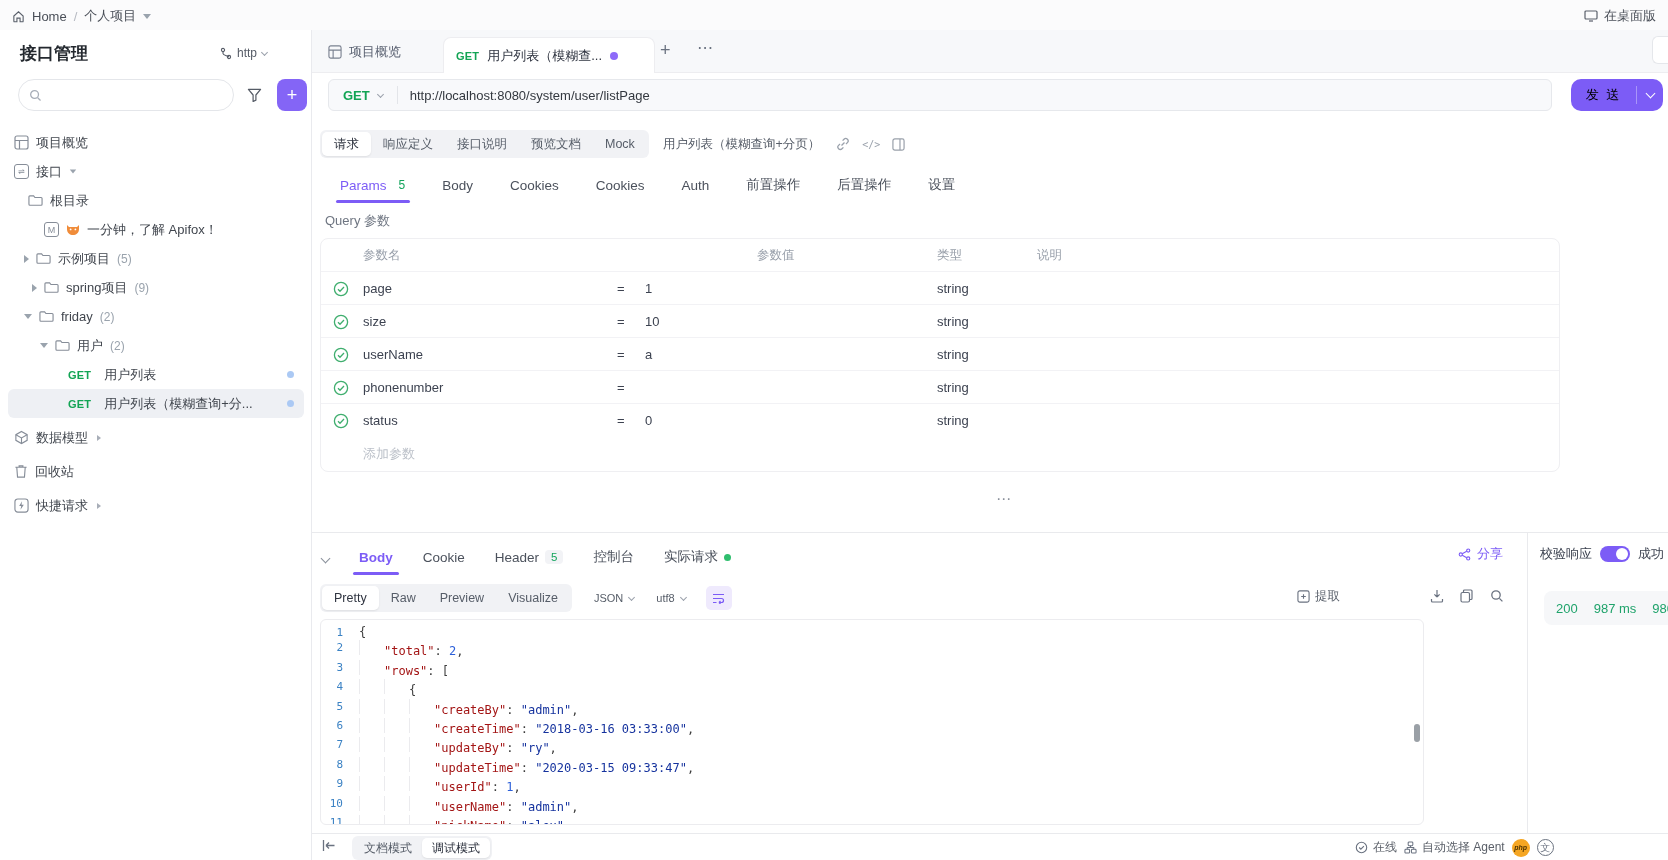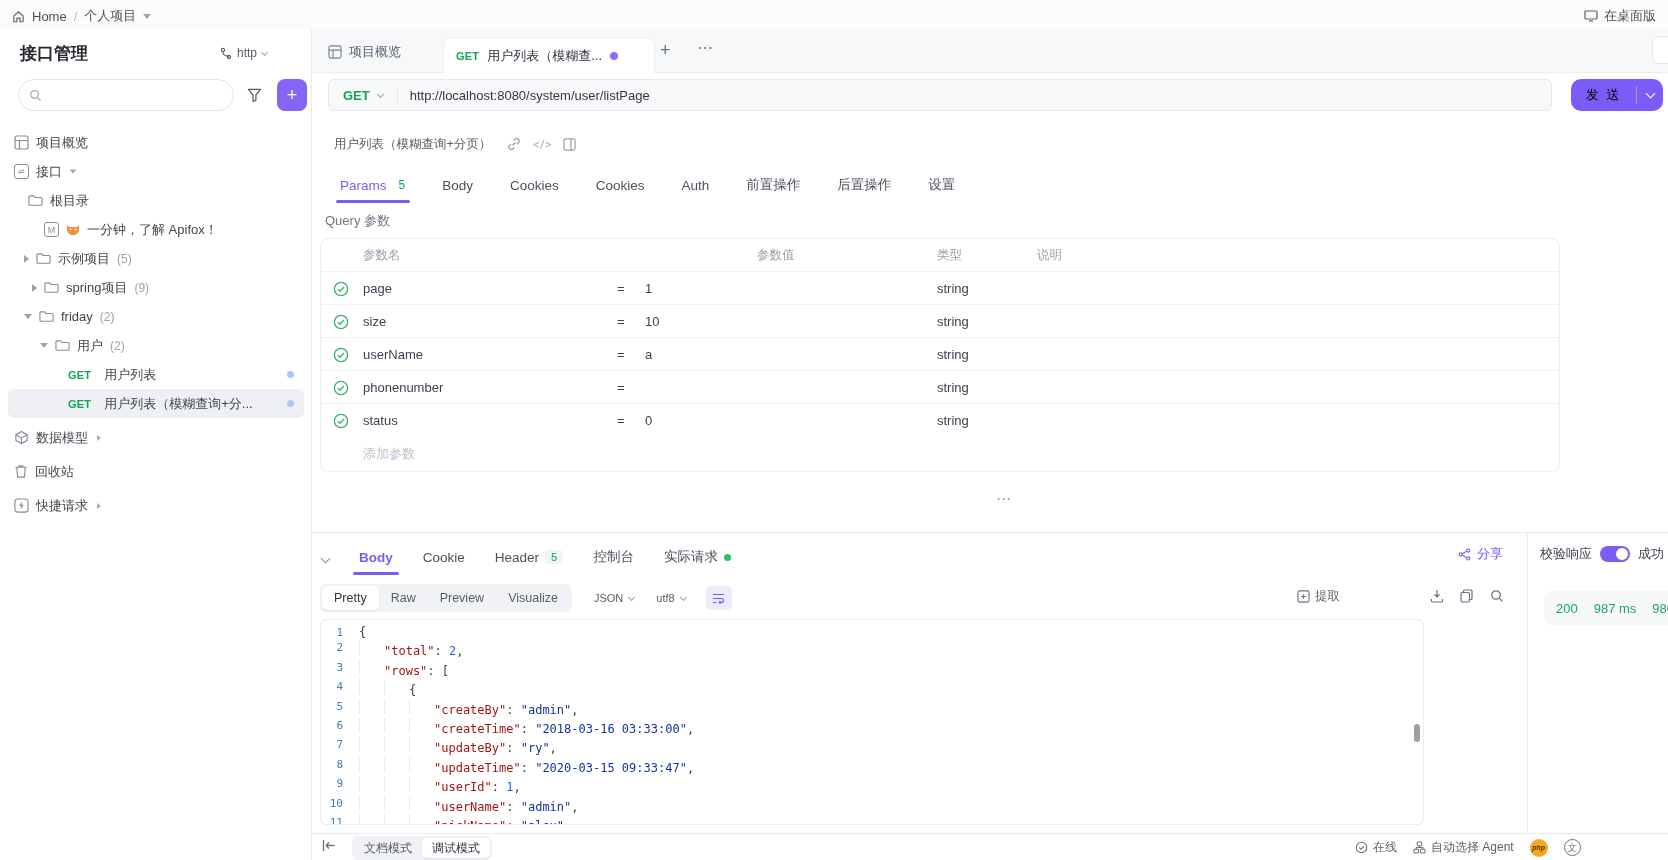--- a/index.html
+++ b/index.html
@@ -116,21 +116,21 @@
   .toggle{width:30px;height:16px;border-radius:8px;background:#7c5cf6;position:relative;flex:0 0 auto}
   .toggle .knob{position:absolute;right:2px;top:2px;width:12px;height:12px;border-radius:50%;background:#fff}
   .status-pill{position:absolute;left:16px;top:58px;width:220px;height:34px;background:#f6f7f9;border-radius:8px;
                display:flex;align-items:center;gap:16px;padding-left:12px;color:#1fa36b;font-size:13px;white-space:nowrap}
   
   .footer{position:absolute;left:0;top:803px;width:1356px;height:27px;border-top:1px solid #e9eaed;background:#fff;display:flex;align-items:center}
   .f-collapse{position:absolute;left:10px;top:5px;color:#6a7280}
   .f-group{position:absolute;left:40px;top:2px}
   .f-group .pill{font-size:12px;padding:0 10px;height:20px}
   .f-group.pill-group{height:24px;padding:2px}
-  .f-right{position:absolute;left:1043px;top:0;height:27px;display:flex;align-items:center;gap:16px;color:#5b6069;font-size:12px;white-space:nowrap}
+  .f-right{position:absolute;left:1043px;top:0;height:27px;display:flex;align-items:center;gap:7px;color:#5b6069;font-size:12px;white-space:nowrap}
   .php-badge{width:18px;height:18px;border-radius:50%;background:#f5a623;color:#4d3300;font-size:7px;font-style:italic;
              font-weight:bold;display:flex;align-items:center;justify-content:center}
   .lang-ic{width:17px;height:17px;border-radius:50%;border:1.4px solid #6a7280;color:#6a7280;font-size:10px;
            display:flex;align-items:center;justify-content:center}
 </style>
 </head>
 <body>
 
 <div class="app">
 
@@ -306,20 +306,27 @@
     </div>
     <div class="send-btn">
       <span class="lbl">发 送</span>
       <span class="sp"></span>
       <span class="cv">
           <span class="chev-d"></span>
         </span>
     </div>
 
     <div class="doc-row">
+      <div class="pill-group">
+        <div class="pill on">请求</div>
+        <div class="pill">响应定义</div>
+        <div class="pill">接口说明</div>
+        <div class="pill">预览文档</div>
+        <div class="pill">Mock</div>
+      </div>
       <div class="doc-title">用户列表（模糊查询+分页）</div>
       <div class="doc-icons">
         <svg width="14" height="14" viewBox="0 0 14 14">
             <path d="M5.5 8.5 8.5 5.5M4 7 2.6 8.4a2.4 2.4 0 0 0 3.4 3.4L7.4 10.4M10 7l1.4-1.4A2.4 2.4 0 0 0 8 2.2L6.6 3.6" fill="none" stroke="#9aa1ab" stroke-width="1.3"></path>
           </svg>
         <span class="code-glyph">&lt;/&gt;</span>
         <svg width="13" height="13" viewBox="0 0 14 14">
             <rect x="1" y="1" width="12" height="12" rx="2" fill="none" stroke="#9aa1ab" stroke-width="1.3"></rect>
             <path d="M8.6 1v12" stroke="#9aa1ab" stroke-width="1.3"></path>
           </svg>

